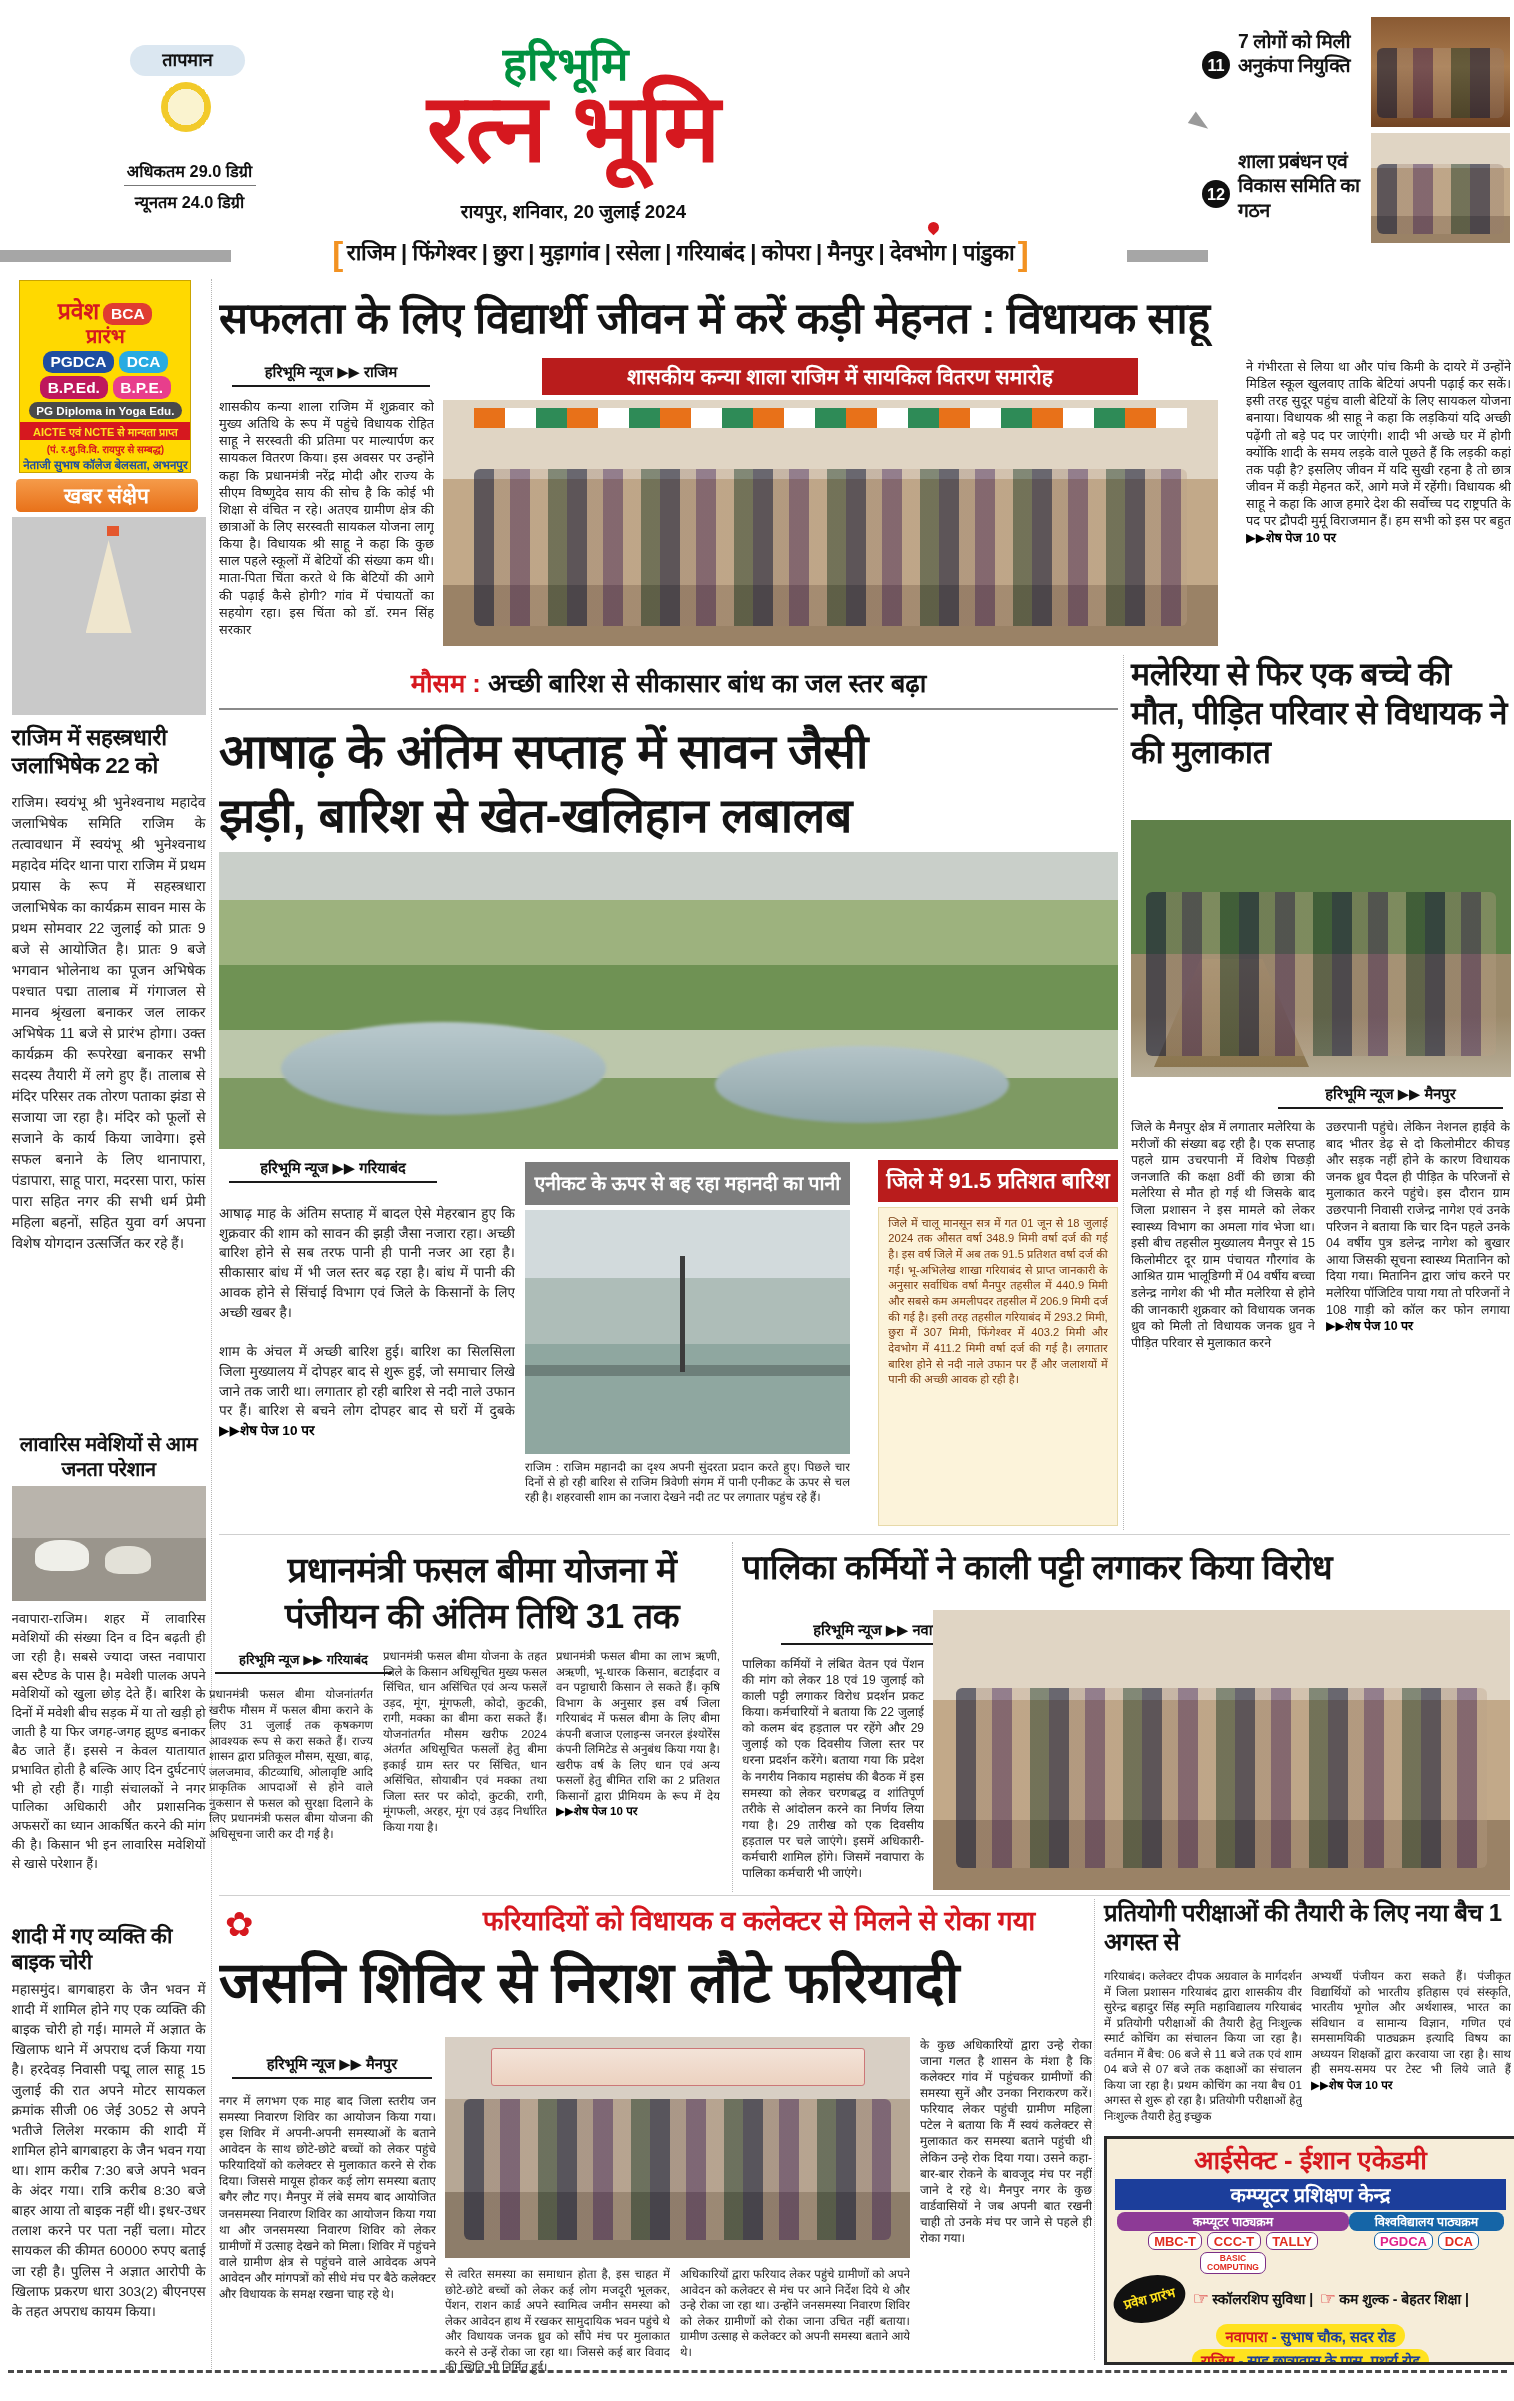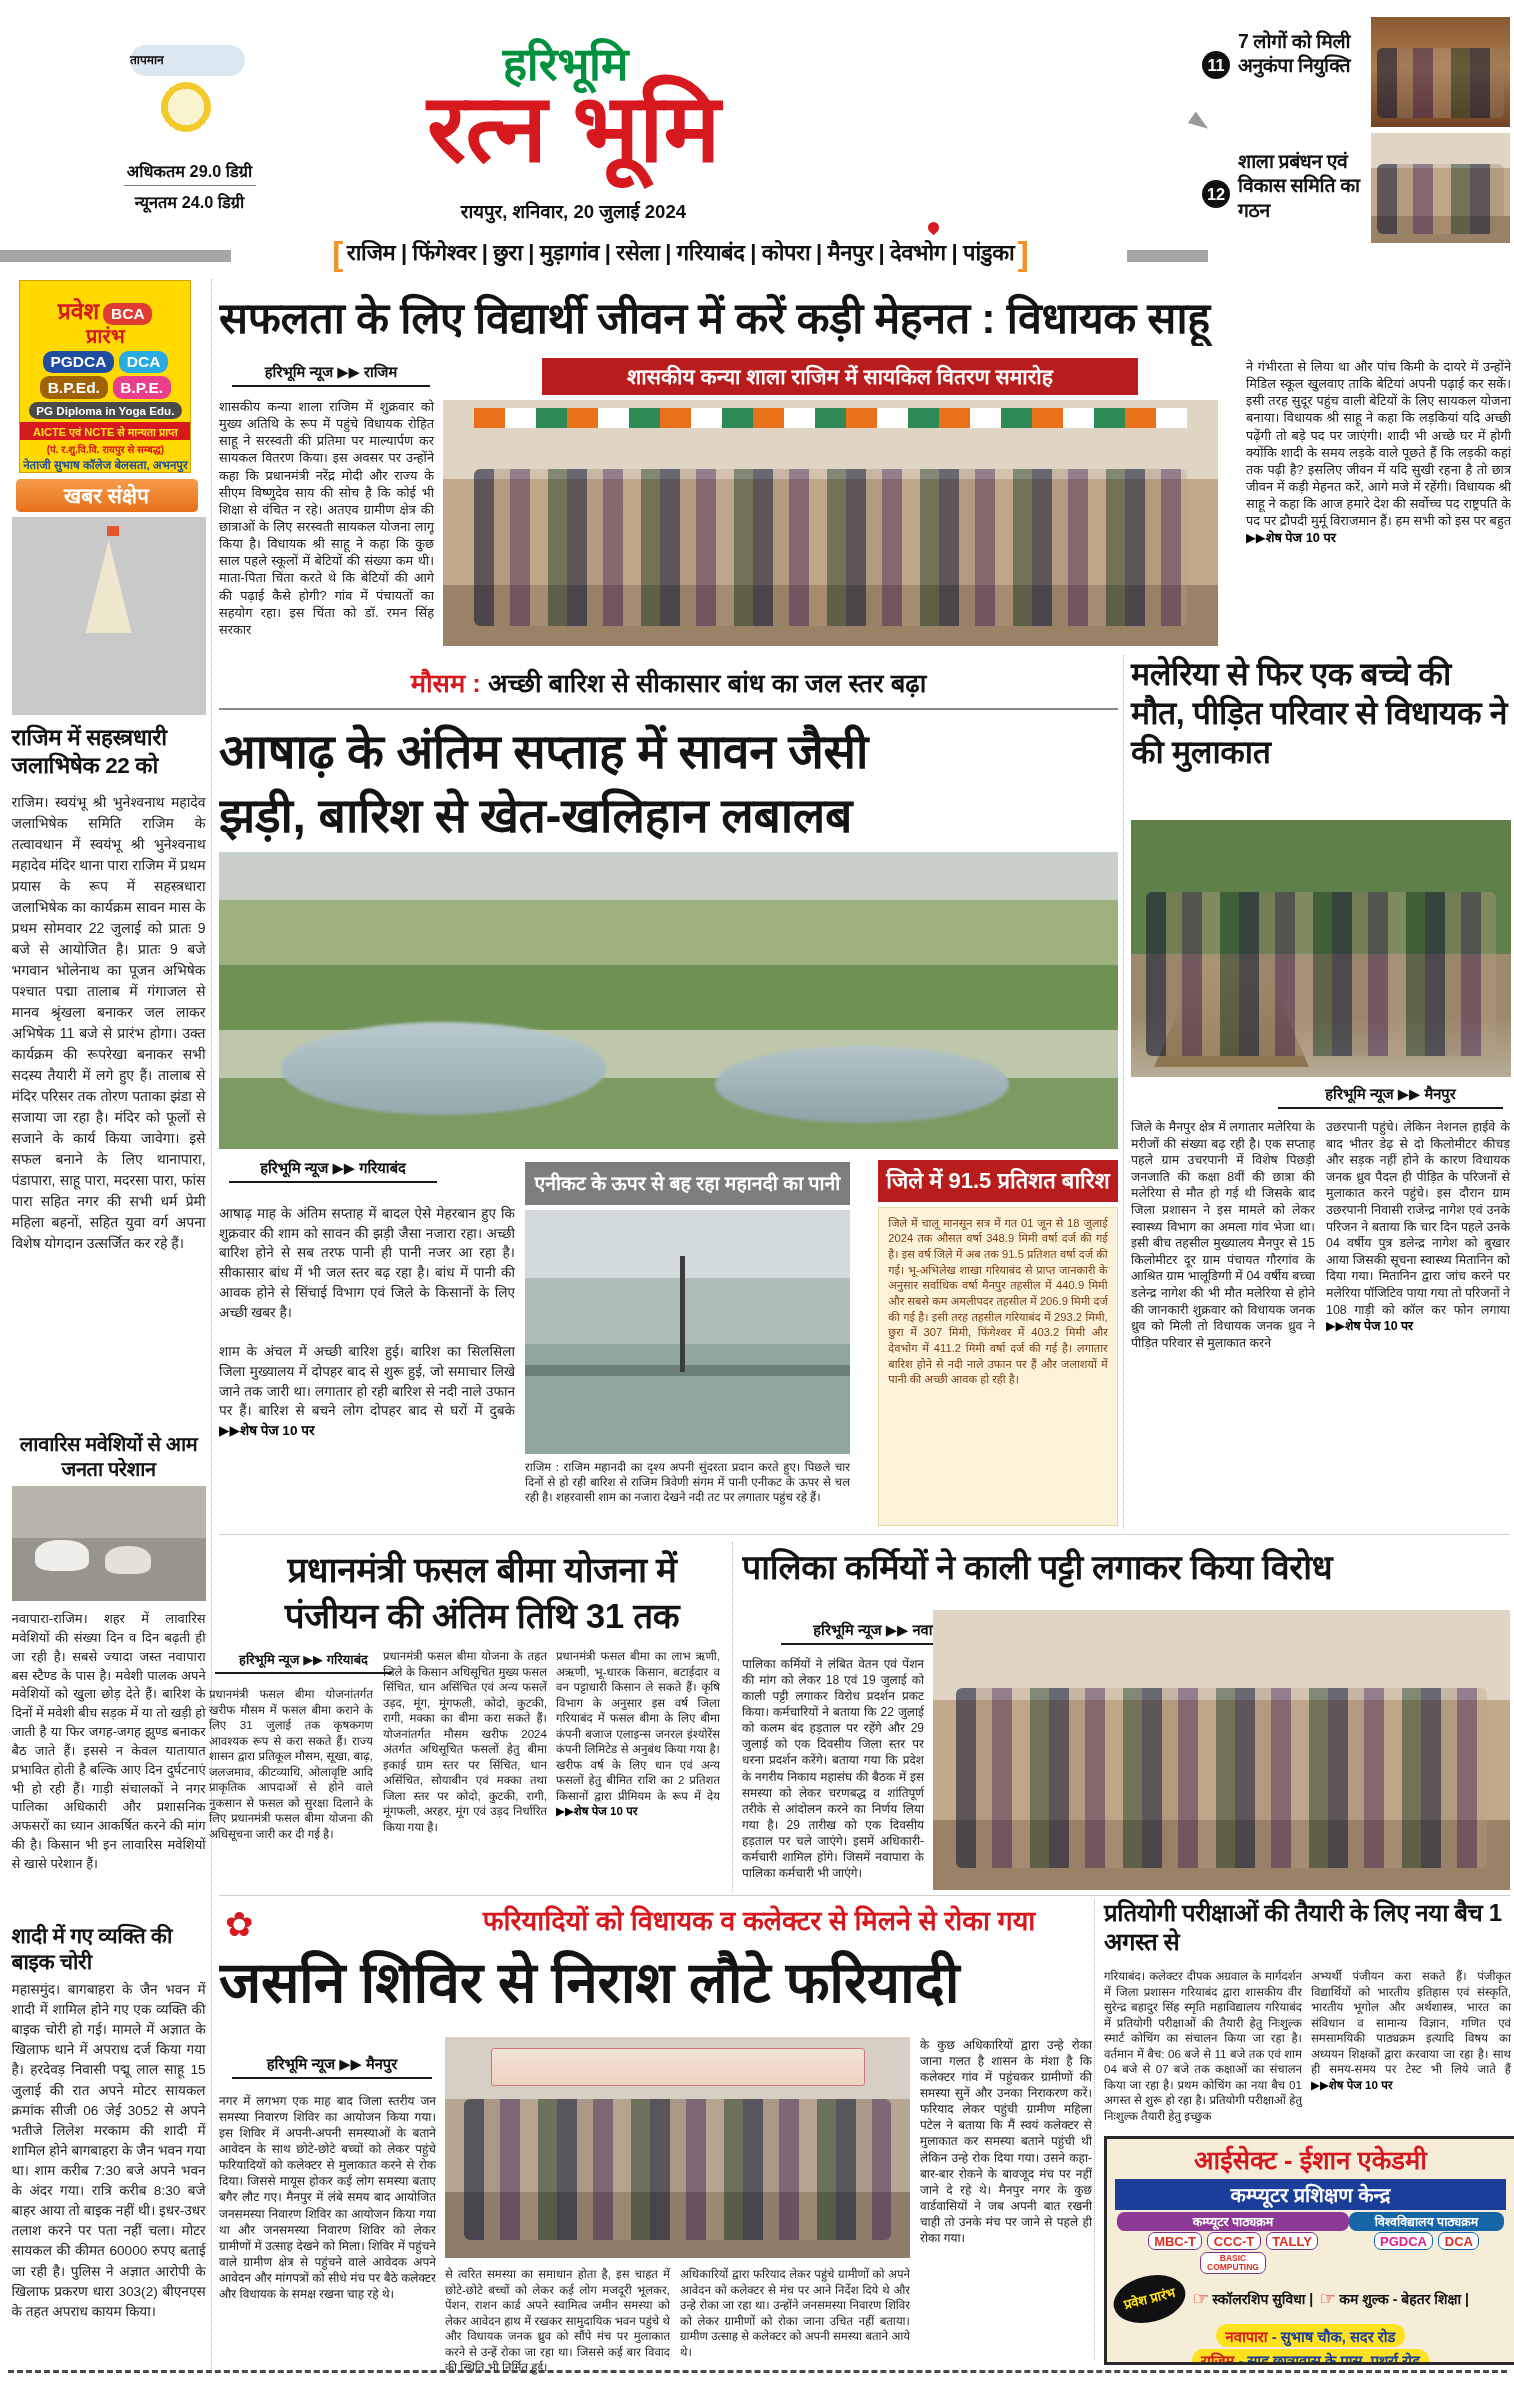--- a/index.html
+++ b/index.html
@@ -47,21 +47,21 @@
   .wbadge{display:inline-block;background:#fff;border:1.5px solid #7c2f86;border-radius:7px;
      color:#e02c1f;font-weight:bold;font-size:13px;padding:0.8px 5.4px;margin:0.8px}
   .dashline{position:absolute;border-top:3.1px dashed #4a4a4a;height:0}
   .bracket{color:#f29222;font-weight:bold;font-size:33px;vertical-align:-4.6px}
   .kicker-red{color:#d6181f;font-weight:bold}
 </style>
 </head>
 <body>
 
 <div class="abs" style="left:116px;top:39px;width:147px;height:186px">
-  <div class="abs" style="left:14px;top:6.2px;width:115px;height:31px;background:#dbe7f1;border-radius:15.5px;line-height:31px;font-weight:bold;font-size:12px">तापमान</div>
+  <div class="abs" style="left:14px;top:6.2px;width:115px;height:31px;background:#dbe7f1;border-radius:15.5px;text-align:center;line-height:31px;font-weight:bold;font-size:18px">तापमान</div>
   <div class="sun" style="left:45px;top:43px"></div>
   <div class="abs b" style="left:0;top:121px;width:147px;text-align:center;font-size:16.3px">अधिकतम 29.0 डिग्री</div>
   <div class="abs" style="left:7.7px;top:146px;width:132px;border-top:1.5px solid #777"></div>
   <div class="abs b" style="left:0;top:152px;width:147px;text-align:center;font-size:16.3px">न्यूनतम 24.0 डिग्री</div>
 </div>
 
 <div class="abs headline center" style="left:430px;top:31px;width:271px;font-size:46px;color:#00913f">हरिभूमि</div>
 <div class="abs headline center" style="left:310px;top:76px;width:527px;font-size:95px;line-height:1.1;color:#d6181f">रत्न भूमि</div>
 <div class="abs b center" style="left:372px;top:198px;width:403px;font-size:18.6px">रायपुर, शनिवार, 20 जुलाई 2024</div>
 
@@ -90,21 +90,21 @@
     <span class="badge" style="background:#e03c31">BCA</span>
   </div>
   <div style="margin-top:-4.6px">
     <span class="b" style="color:#d6181f;font-size:20px">प्रारंभ</span>
   </div>
   <div>
     <span class="badge" style="background:#1f4ea1">PGDCA</span>
     <span class="badge" style="background:#29abe2">DCA</span>
   </div>
   <div>
-    <span class="badge" style="background:#a16207">B.P.Ed.</span>
+    <span class="badge" style="background:#be185d">B.P.Ed.</span>
     <span class="badge" style="background:#e83e8c">B.P.E.</span>
   </div>
   <div>
     <span class="badge" style="background:#4a4a4a;font-size:11.6px">PG Diploma in Yoga Edu.</span>
   </div>
   <div class="b" style="background:#d6181f;color:#ffe21f;font-size:11px;padding:1.5px 0;margin-top:1.5px">AICTE एवं NCTE से मान्यता प्राप्त</div>
   <div class="b" style="color:#d6181f;font-size:10px;margin-top:1.5px">(पं. र.शु.वि.वि. रायपुर से सम्बद्ध)</div>
   <div class="b" style="color:#1f4ea1;font-size:11.6px;margin-top:1.5px">नेताजी सुभाष कॉलेज बेलसता, अभनपुर</div>
 </div>
 

